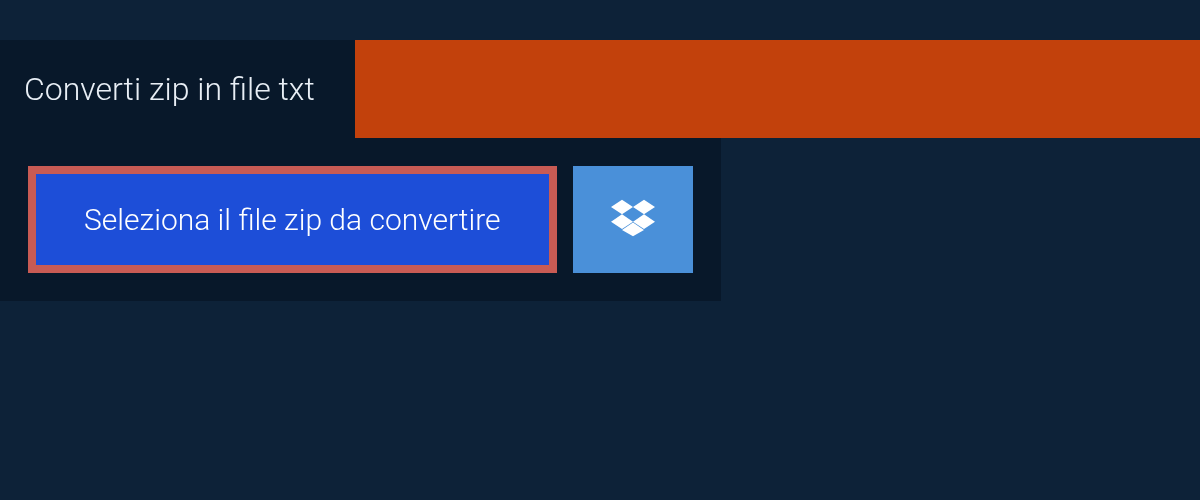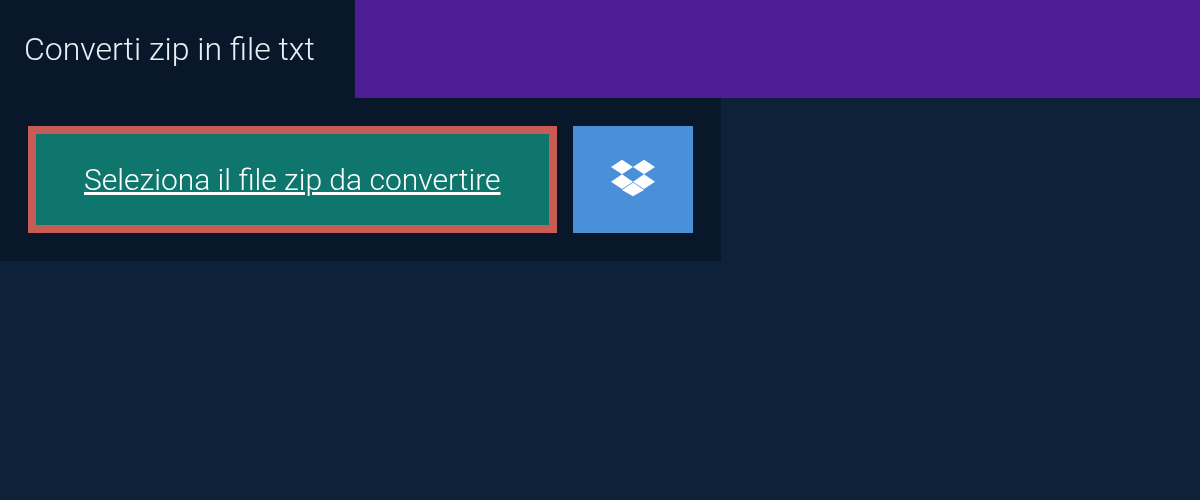--- a/index.html
+++ b/index.html
@@ -9,51 +9,51 @@
     }
     body {
       width: 1200px;
       height: 500px;
       background: #0d2238;
       font-family: -apple-system, BlinkMacSystemFont, "Segoe UI", Roboto, sans-serif;
       overflow: hidden;
     }
     .tab-bar {
       display: flex;
-      background: #4c1d95;
+      background: #c2410c;
+      margin-top: 40px;
     }
     .tab {
       background: #08182a;
       color: #e8eef5;
       font-size: 32px;
       font-weight: 300;
       padding: 30px 40px 30px 24px;
       display: inline-block;
     }
     .upload-panel {
       background: #08182a;
       padding: 28px;
       display: flex;
       gap: 16px;
       align-items: stretch;
       width: fit-content;
     }
     .select-file-button {
-      background: #0f766e;
+      background: #1d4ed8;
       border: 8px solid #c85b54;
       color: #ffffff;
       font-size: 30px;
       font-weight: 300;
       padding: 28px 48px;
       cursor: pointer;
       display: flex;
       align-items: center;
       justify-content: center;
       text-align: right;
-      text-decoration: underline;
     }
     .dropbox-button {
       background: #4a90d9;
       width: 120px;
       cursor: pointer;
       display: flex;
       align-items: center;
       justify-content: center;
     }
     .dropbox-button svg {

